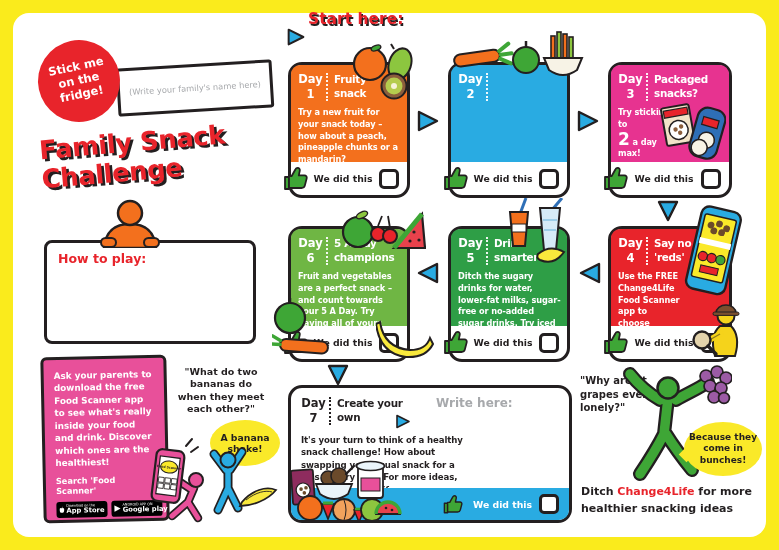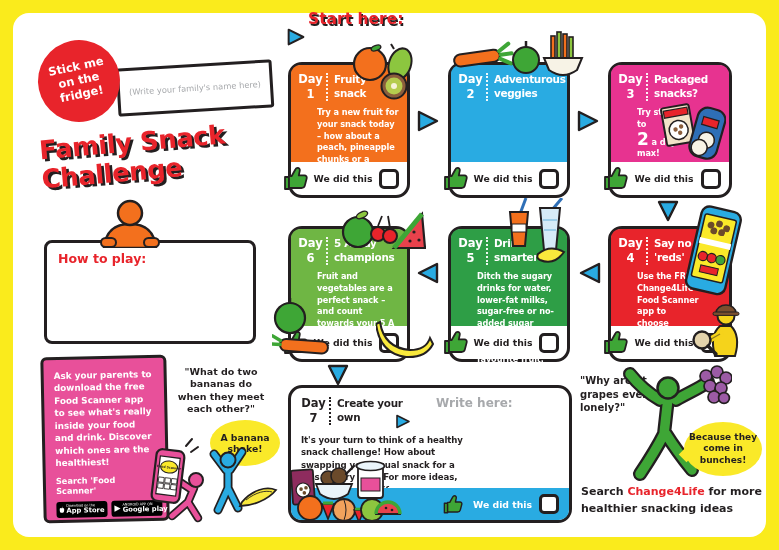--- a/index.html
+++ b/index.html
@@ -32,21 +32,21 @@
   .bubble.tail-bl:after{left:8px;bottom:-2px;}
   .bubble.tail-l:after{left:-3px;bottom:16px;}
   
   .card{position:absolute;box-sizing:border-box;border:3.5px solid #231F20;border-radius:14px;background:#fff;z-index:1;}
   .card-fill{position:absolute;top:0;left:0;right:0;bottom:33px;border-radius:9px 9px 0 0;color:#fff;padding:7px 6px 0 7px;box-sizing:border-box;}
   .card-head{display:flex;}
   .day-col{width:25px;text-align:center;font-size:11.5px;font-weight:bold;line-height:1.3;flex:none;}
   .dots{border-left:2.4px dotted rgba(255,255,255,.92);margin:1px 6px 1px 3px;flex:none;}
   .dots.dark{border-left-color:#231F20;}
   .card-title{flex:1;font-size:10.4px;font-weight:bold;line-height:1.3;letter-spacing:-0.3px;padding-top:1px;}
-  .card-body{font-size:8.2px;font-weight:bold;line-height:1.44;letter-spacing:-0.1px;margin-top:5px;margin-left:19px;}
+  .card-body{font-size:8.2px;font-weight:bold;line-height:1.44;letter-spacing:-0.1px;margin-top:5px;}
   .card-foot{position:absolute;bottom:0;left:0;right:0;height:33px;display:flex;align-items:center;}
   .thumb{position:absolute;left:-9px;bottom:2px;width:30px;height:30px;}
   .wdt{flex:1;text-align:center;font-size:9.3px;font-weight:bold;color:#231F20;padding-left:16px;}
   .checkbox{width:20px;height:20px;box-sizing:border-box;border:3px solid #231F20;border-radius:5px;background:#fff;margin-right:8px;flex:none;}
   .arr{z-index:2;}
   .starthere{left:308px;top:10px;font-size:15.5px;font-weight:bold;color:#E8242B;text-shadow:1.6px 1.6px 0 #231F20;z-index:2;}
   .writehere{color:#A7A9AC;font-weight:bold;font-size:12px;}
   .footer7{position:absolute;bottom:0;left:0;right:0;height:32px;border-radius:0 0 10px 10px;display:flex;align-items:center;justify-content:flex-end;gap:7px;padding-right:10px;}
   .footer7 .wdt7{color:#fff;font-size:9.3px;font-weight:bold;}
   .footertxt{left:581px;top:484px;width:188px;font-size:11px;font-weight:bold;line-height:1.5;z-index:2;}
@@ -206,21 +206,20 @@
   </svg>
 
 <div class="card" style="left:448px;top:62px;width:122px;height:136px">
   <div class="card-fill" style="background-color: rgb(41, 171, 226);">
     <div class="card-head">
       <div class="day-col">
           <div>Day</div>
           <div>2</div>
         </div>
       <div class="dots"></div>
-      <div class="card-title">Adventurous veggies</div>
     </div>
   </div>
   <div class="card-foot">
     <svg class="thumb" viewBox="0 0 30 30">
         <g stroke="#231F20" stroke-width="1.8" stroke-linejoin="round">
           <path fill="#3EA636" d="M3 14h4v12H3z"></path>
           <path fill="#3EA636" d="M7 25h12.5c2 0 3-1 3.4-2.6l1.8-7c.4-1.6-.6-3-2.3-3h-5.6l1-4.8c.3-1.4-.7-2.8-2.1-2.8-1 0-1.8.5-2.2 1.4L9.7 13H7z"></path>
         </g>
       </svg>
     <div class="wdt">We did this</div>
@@ -545,14 +544,14 @@
       <circle cx="112" cy="33" r="6"></circle>
       <circle cx="122" cy="34" r="5.4"></circle>
   </g>
 </svg>
 
 <div class="abs bubble tail-l" style="left:684px;top:422px;width:78px;height:54px;font-size:9px;line-height:1.25;padding:2px;box-sizing:border-box;">
   <span>Because they come in bunches!</span>
 </div>
 
 <div class="abs footertxt">
-  <span>Search </span><span class="brand-red">Change4Life</span><span> for more healthier snacking ideas</span>
+  <span>Ditch </span><span class="brand-red">Change4Life</span><span> for more healthier snacking ideas</span>
 </div>
 
 </body></html>

